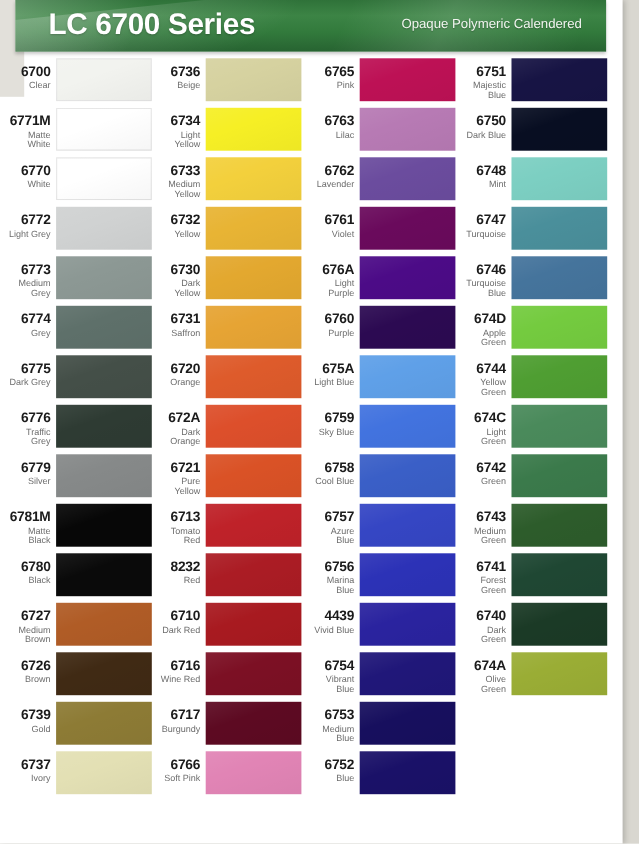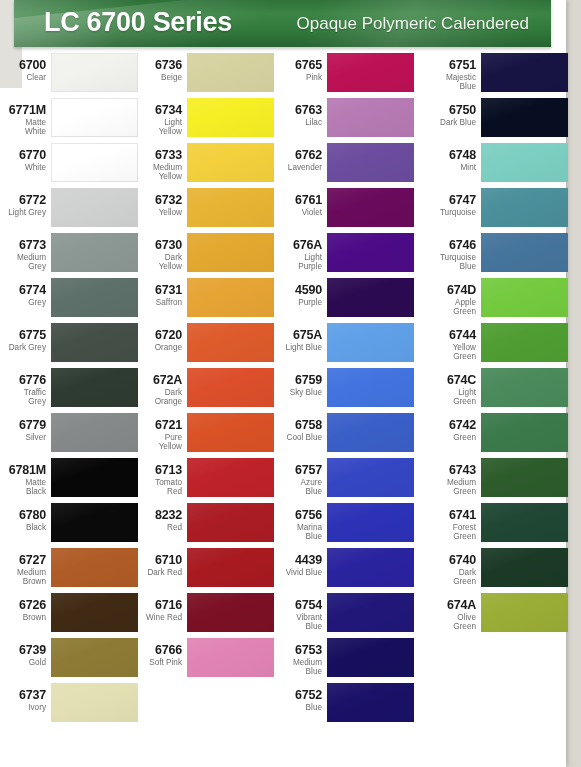--- a/index.html
+++ b/index.html
@@ -69,41 +69,41 @@
     font-weight: bold;
     color: #ffffff;
     letter-spacing: -0.3px;
     text-shadow: 0 1px 2px rgba(0,0,0,0.30);
     white-space: nowrap;
   }
   #header-subtitle {
     position: absolute;
     right: 22px;
     top: 14px;
-    font-size: 17px;
+    font-size: 12px;
     color: #f2f5f0;
     white-space: nowrap;
     text-shadow: 0 1px 1px rgba(0,0,0,0.25);
   }
 
   #grid {
     position: absolute;
     left: 0;
     top: 52px;
     width: 566px;
   }
   .col {
     position: absolute;
     top: 0;
     text-decoration: underline;
   }
   .col-0 { left: 4px;   width: 138px; }
   .col-1 { left: 140px; width: 138px; }
   .col-2 { left: 280px; width: 138px; }
-  .col-3 { left: 434px; width: 138px; }
+  .col-3 { left: 418px; width: 138px; }
 
   .row {
     position: relative;
     height: 45px;
   }
   .label {
     position: absolute;
     right: 96px;
     top: 0;
     width: 74px;
@@ -362,20 +362,27 @@
       </div>
       <div class="row">
         <div class="label">
           <span class="code">6716</span>
           <span class="name">Wine Red</span>
         </div>
         <div class="swatch" style="background: rgb(124, 16, 36);"></div>
       </div>
       <div class="row">
         <div class="label">
+          <span class="code">6717</span>
+          <span class="name">Burgundy</span>
+        </div>
+        <div class="swatch" style="background: rgb(93, 10, 34);"></div>
+      </div>
+      <div class="row">
+        <div class="label">
           <span class="code">6766</span>
           <span class="name">Soft Pink</span>
         </div>
         <div class="swatch" style="background: rgb(225, 132, 181);"></div>
       </div>
     </div>
     <div class="col col-2">
       <div class="row">
         <div class="label">
           <span class="code">6765</span>
@@ -407,21 +414,21 @@
       <div class="row">
         <div class="label">
           <span class="code">676A</span>
           <span class="name">Light
 Purple</span>
         </div>
         <div class="swatch" style="background: rgb(76, 11, 135);"></div>
       </div>
       <div class="row">
         <div class="label">
-          <span class="code">4590</span>
+          <span class="code">6760</span>
           <span class="name">Purple</span>
         </div>
         <div class="swatch" style="background: rgb(44, 10, 82);"></div>
       </div>
       <div class="row">
         <div class="label">
           <span class="code">675A</span>
           <span class="name">Light Blue</span>
         </div>
         <div class="swatch" style="background: rgb(95, 160, 232);"></div>

